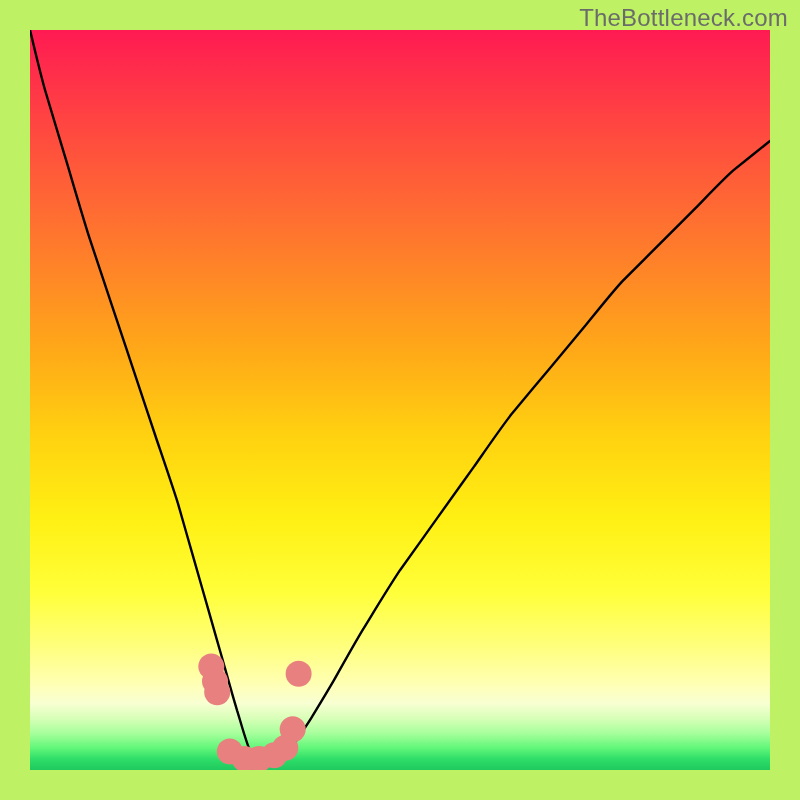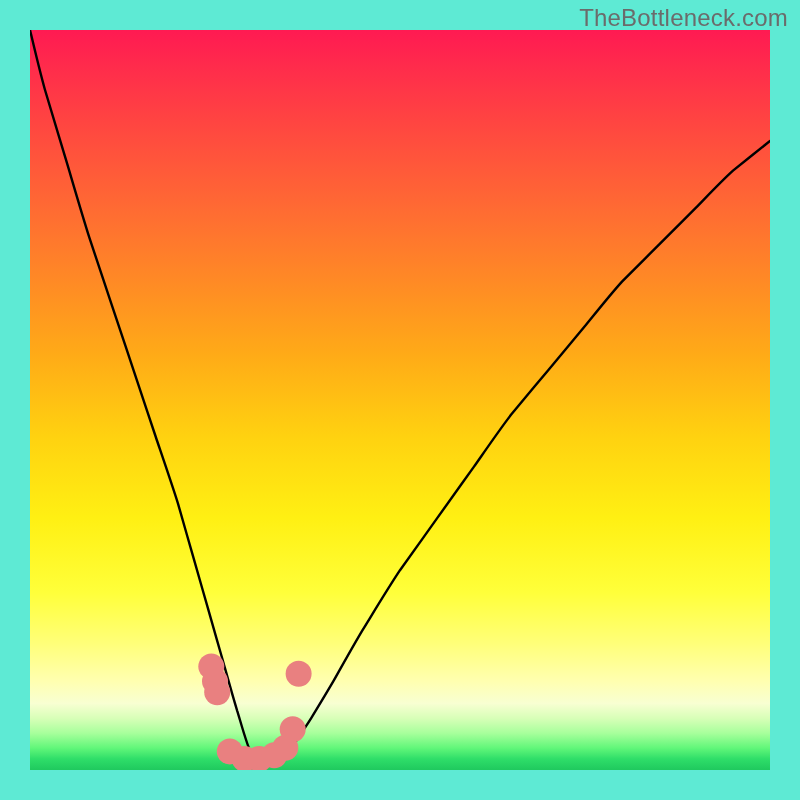--- a/index.html
+++ b/index.html
@@ -10,21 +10,21 @@
     overflow: hidden;
     background: #000;
     font-family: Arial, Helvetica, sans-serif;
   }
   .frame {
     position: absolute;
     left: 0;
     top: 0;
     width: 800px;
     height: 800px;
-    background: #5eead4;
+    background: #bef264;
   }
   .plot {
     position: absolute;
     left: 30px;
     top: 30px;
     width: 740px;
     height: 740px;
     
     background: linear-gradient(
       to bottom,

